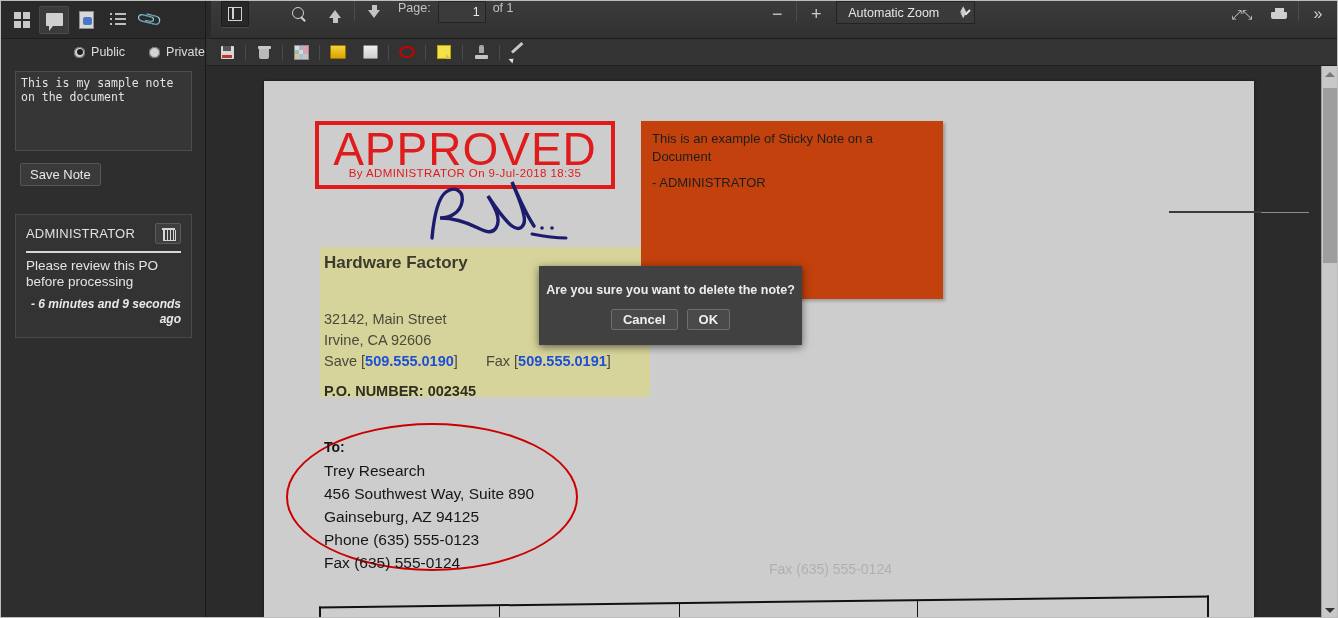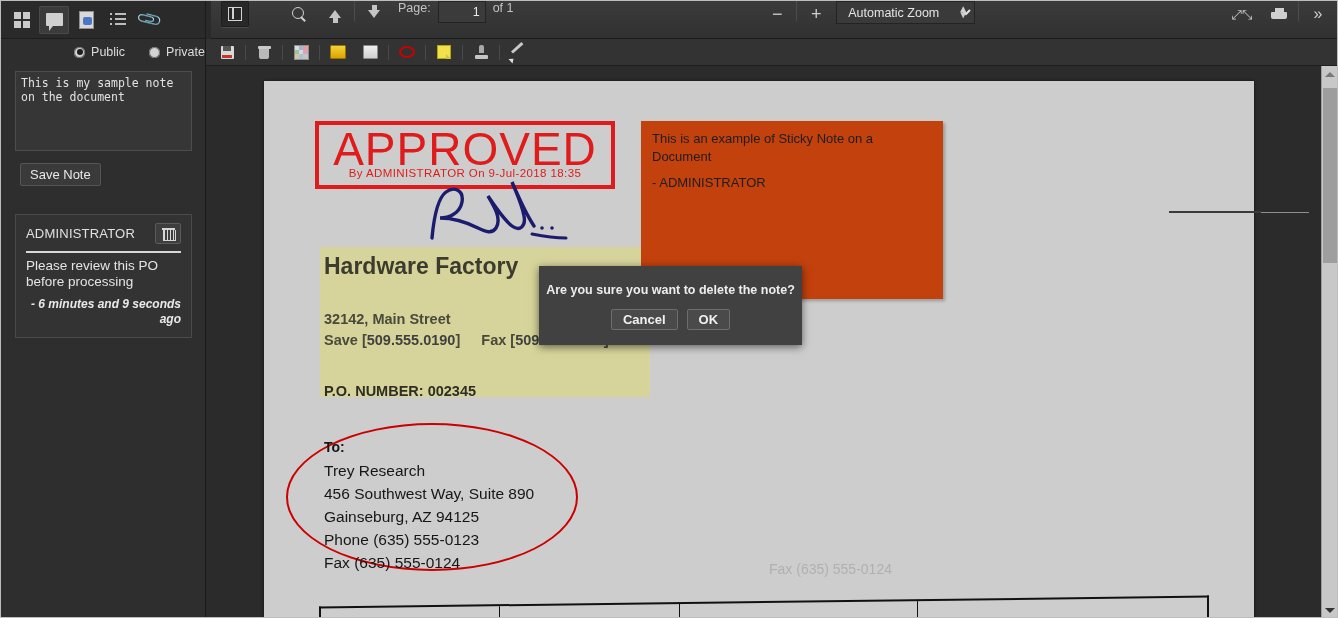--- a/index.html
+++ b/index.html
@@ -248,21 +248,21 @@
   .vs-arrow-u { width:0;height:0;border-left:5px solid transparent;border-right:5px solid transparent;border-bottom:5px solid #777; }
   .vs-arrow-d { width:0;height:0;border-left:5px solid transparent;border-right:5px solid transparent;border-top:5px solid #333; }
   #vs-thumb {
     position: absolute; left: 1px; top: 22px;
     width: 14px; height: 175px;
     background: #9e9e9e;
     cursor: pointer;
   }
 
   
-  .doc-txt { position: absolute; font-family: "Liberation Sans", sans-serif; color: #1a1a1a; font-weight: bold; }
+  .doc-txt { position: absolute; font-family: "Liberation Sans", sans-serif; color: #1a1a1a; }
 
   #approved-stamp {
     position: absolute; left: 51px; top: 40px;
     width: 300px; height: 68px;
     border: 4px solid #e01b1b;
     background: transparent;
   }
   #approved-word {
     position: absolute; left: 0; right: 0; top: -3px;
     text-align: center;
@@ -293,27 +293,27 @@
   }
   #sticky-note-author { padding: 0 11px; font-size: 13px; color: #1e1e1e; }
 
   #addr-block {
     position: absolute; left: 56px; top: 166px;
     width: 330px; height: 150px;
     background: #d6d49a;
   }
   #company-name {
     position: absolute; left: 60px; top: 172px;
-    font-size: 23px; font-weight: bold; color: #3c3c2e;
+    font-size: 17px; font-weight: bold; color: #3c3c2e;
   }
   #addr-lines {
     position: absolute; left: 60px; top: 228px;
     font-size: 14.5px; color: #4a4a3c; line-height: 21px;
   }
-  #addr-lines b { color: #404040; }
+  #addr-lines b { color: #1d4ed8; }
   #po-number {
     position: absolute; left: 60px; top: 302px;
     font-size: 14.5px; font-weight: bold; color: #2e2e24;
   }
 
   #po-title {
     position: absolute; left: 665px; top: 178px;
     text-align: right;
     width: 285px;
     font-size: 35px;
@@ -547,23 +547,24 @@
         <path d="M8,62 C10,40 14,22 22,16 C30,10 40,14 38,26 C36,38 24,42 16,42 C28,42 42,46 54,52 C62,56 68,58 72,52 C78,43 70,30 64,20 C72,32 80,44 88,50 C96,56 102,50 100,40 C98,28 92,16 88,6 C94,20 102,38 110,50" fill="none" stroke="#1c1c6e" stroke-width="3.4" stroke-linecap="round"></path>
         <path d="M108,58 C118,60 128,62 142,62" fill="none" stroke="#1c1c6e" stroke-width="3" stroke-linecap="round"></path>
         <circle cx="118" cy="52" r="1.8" fill="#1c1c6e"></circle>
         <circle cx="128" cy="52" r="1.8" fill="#1c1c6e"></circle>
       </svg>
 
       <div id="addr-block"></div>
       <div id="company-name" class="doc-txt">Hardware Factory</div>
       <div id="addr-lines" class="doc-txt">
         <div>32142, Main Street</div>
+        <div>Irvine, CA 92606</div>
         <div>
           <span>Save [</span><b>509.555.0190</b><span>]</span>
-          <span style="margin-left:17px">Fax [</span><b>509.555.0191</b><span>]</span>
+          <span style="margin-left:24px">Fax [</span><b>509.555.0191</b><span>]</span>
         </div>
       </div>
       <div id="po-number" class="doc-txt">P.O. NUMBER: 002345</div>
 
       <div id="hrule"></div>
       <div id="hrule2"></div>
 
       <div id="red-ellipse"></div>
       <div id="to-block">
         <div class="l bold">To:</div>

